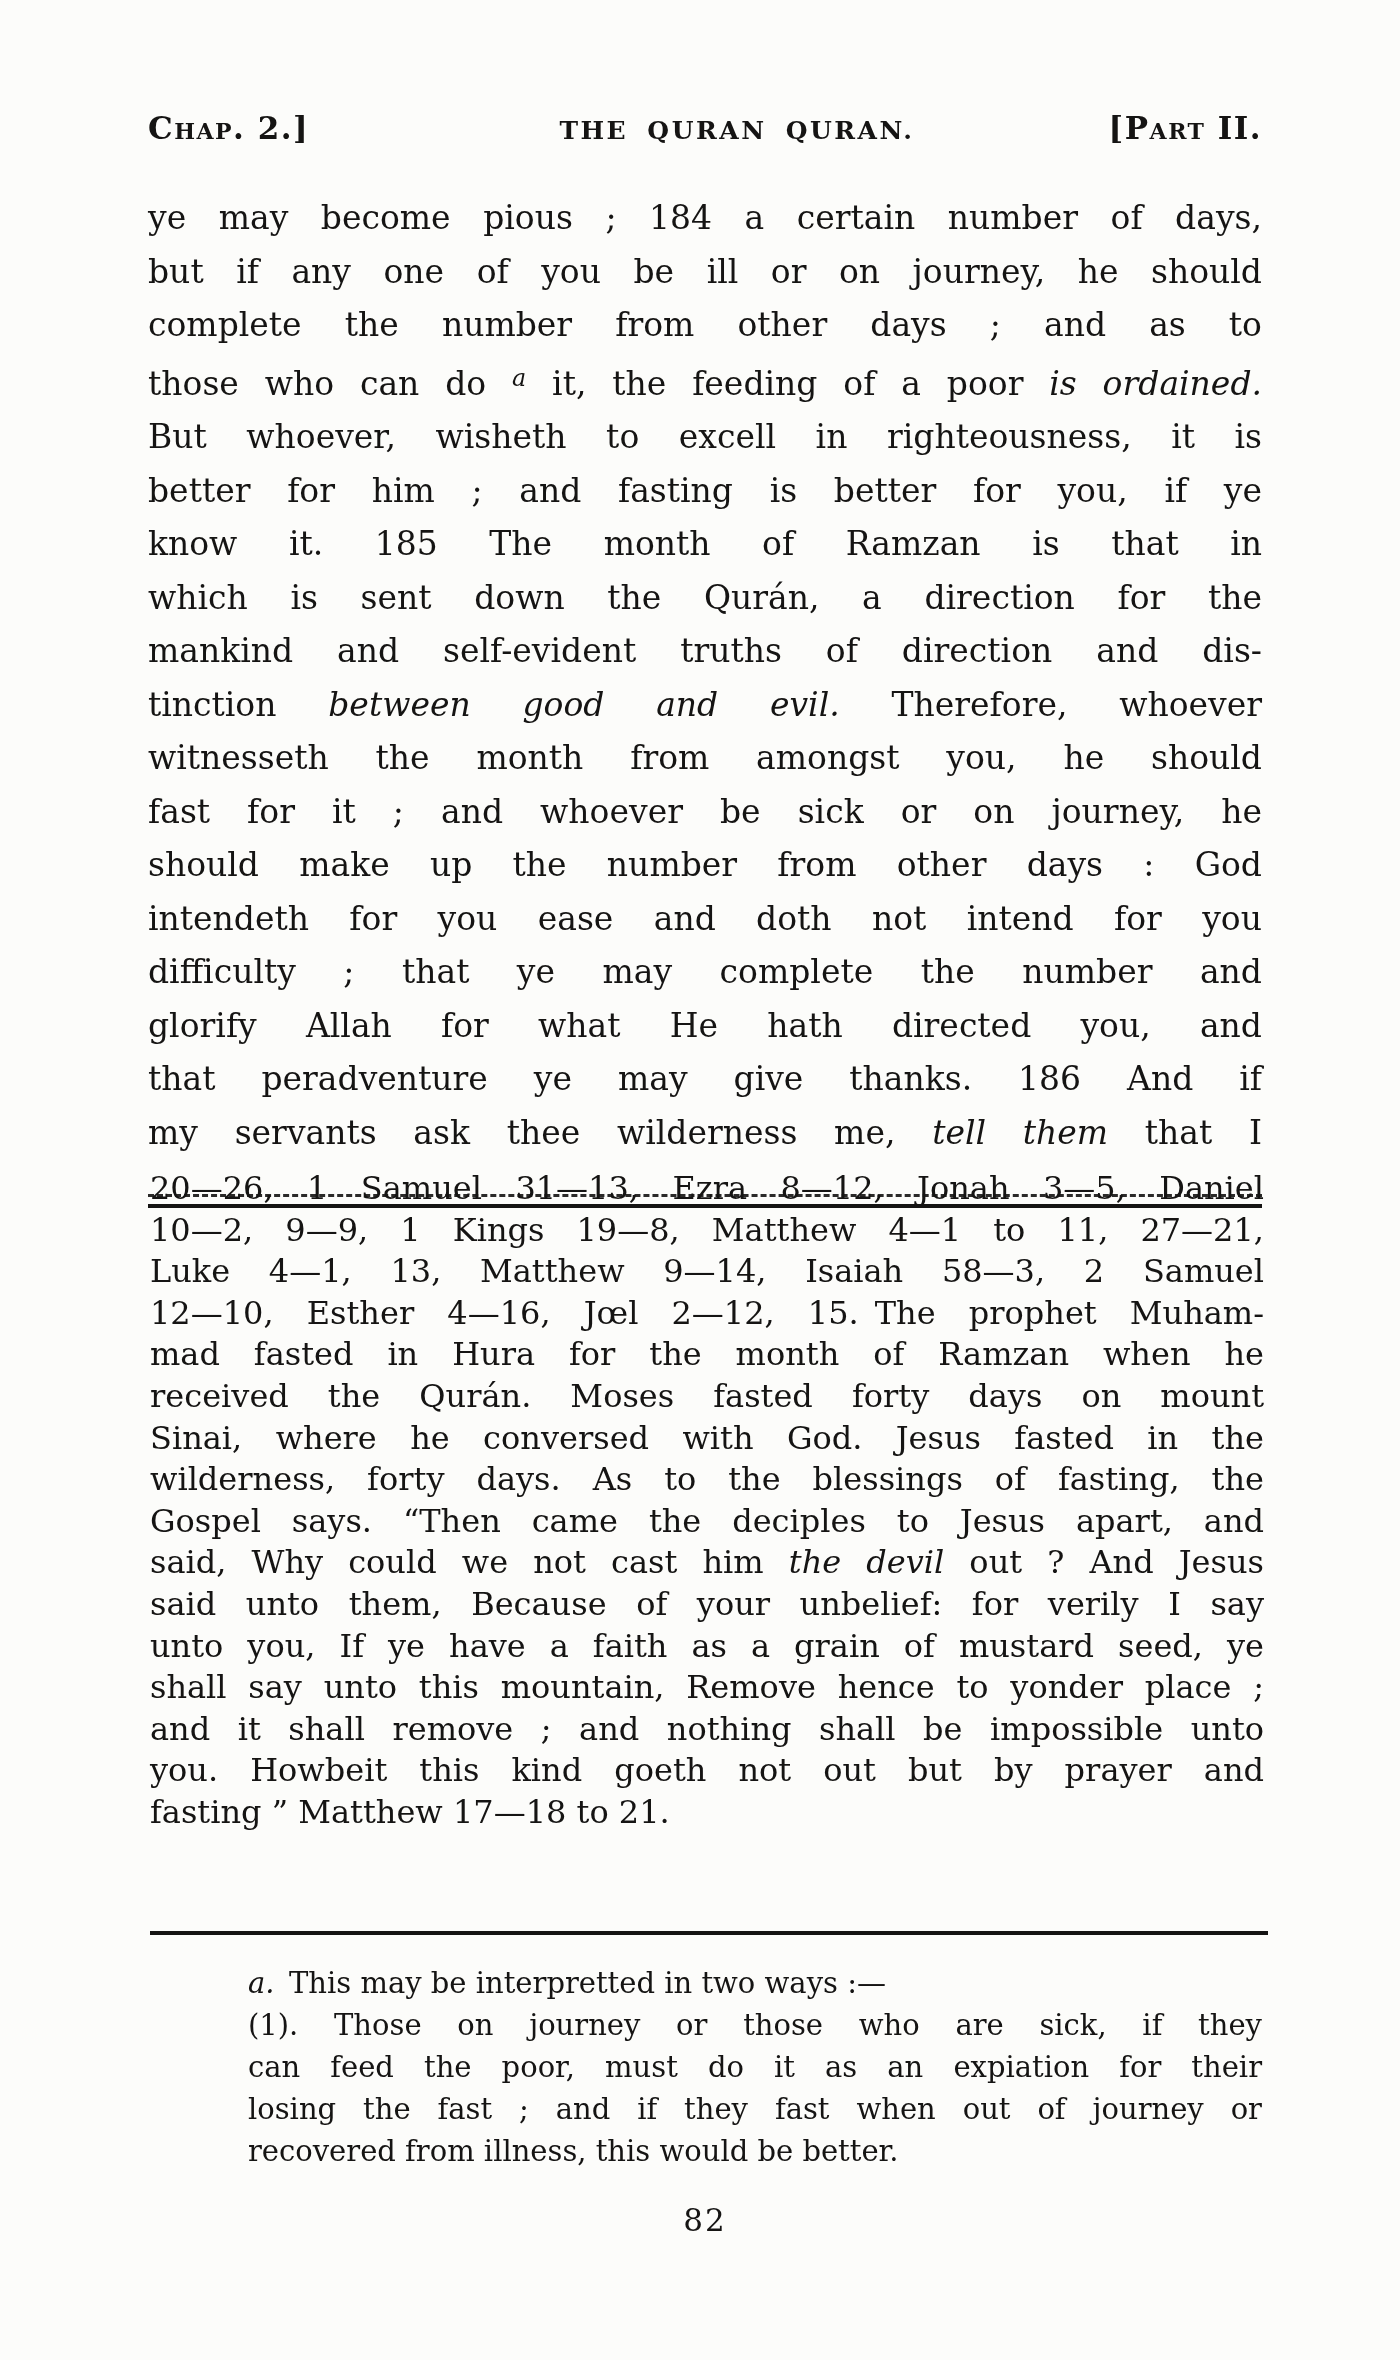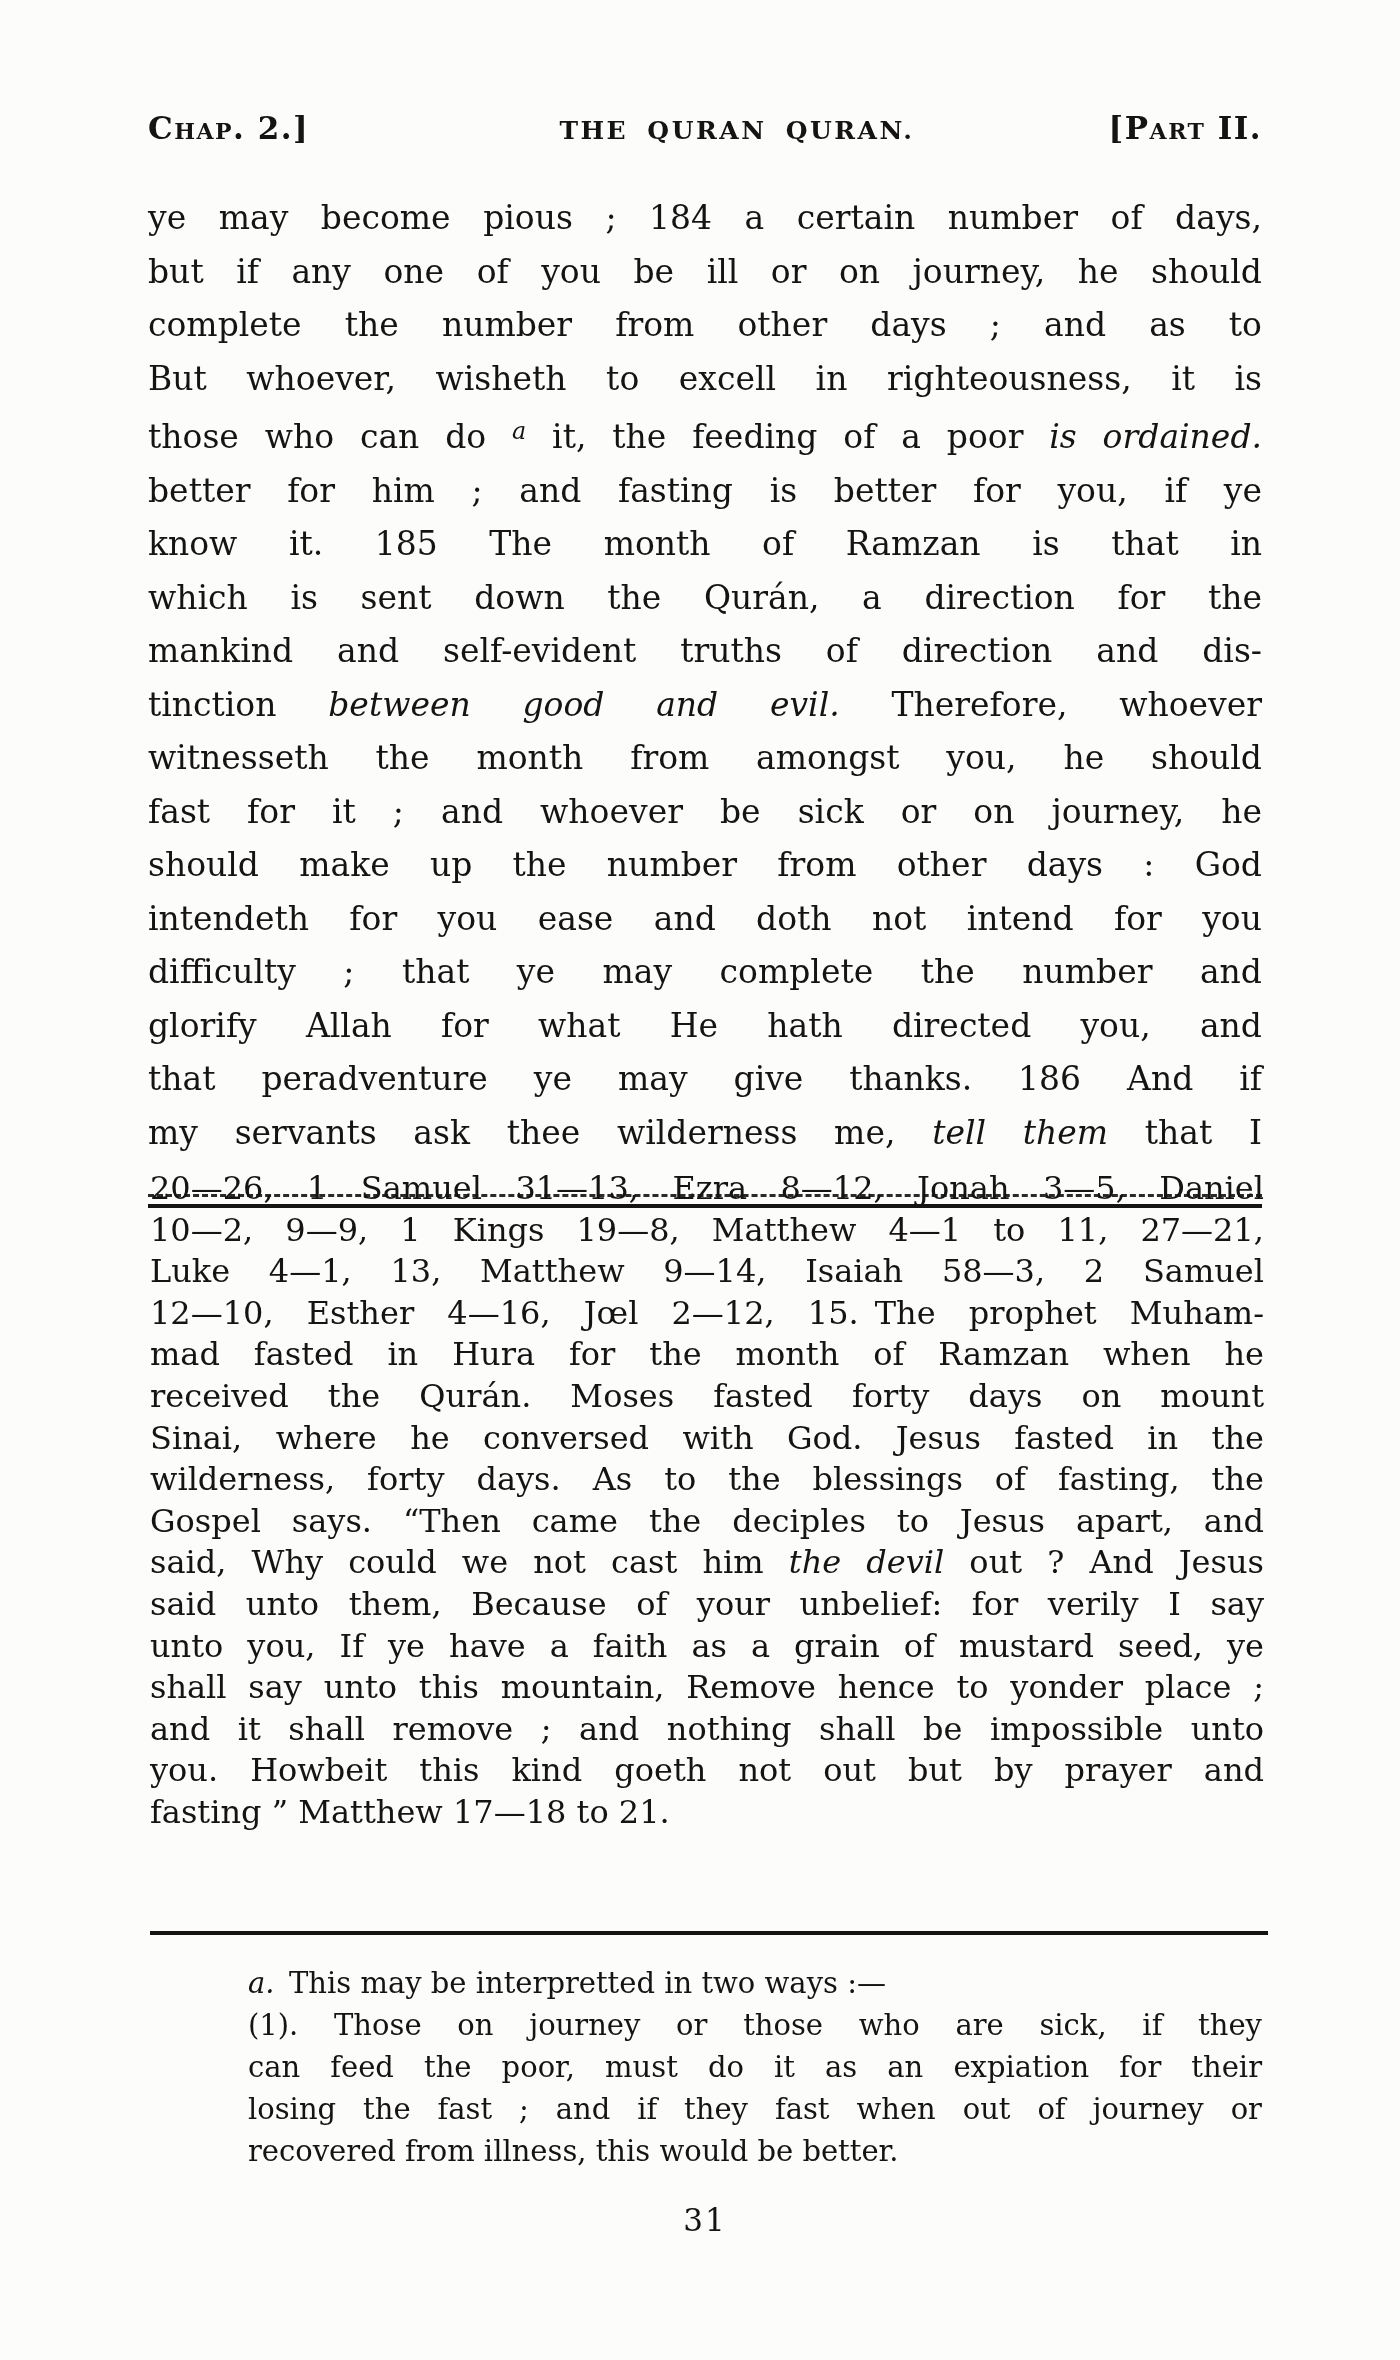--- a/index.html
+++ b/index.html
@@ -36,22 +36,22 @@
   <div class="header">
     <span class="head-side">Chap. 2.]</span>
     <span class="head-center">THE QURAN QURAN.</span>
     <span class="head-side">[Part II.</span>
   </div>
 
   <div class="main-text">
       <div class="line"><span>ye may become pious ; 184 a certain number of days,</span></div>
       <div class="line"><span>but if any one of you be ill or on journey, he should</span></div>
       <div class="line"><span>complete the number from other days ; and as to</span></div>
+      <div class="line"><span>those who can do </span><span class="i sup">a</span><span> it, the feeding of a poor </span><span class="i">is ordained.</span></div>
       <div class="line"><span>But whoever, wisheth to excell in righteousness, it is</span></div>
-      <div class="line"><span>those who can do </span><span class="i sup">a</span><span> it, the feeding of a poor </span><span class="i">is ordained.</span></div>
       <div class="line"><span>better for him ; and fasting is better for you, if ye</span></div>
       <div class="line"><span>know it. 185 The month of Ramzan is that in</span></div>
       <div class="line"><span>which is sent down the Qurán, a direction for the</span></div>
       <div class="line"><span>mankind and self-evident truths of direction and dis-</span></div>
       <div class="line"><span>tinction </span><span class="i">between good and evil.</span><span> Therefore, whoever</span></div>
       <div class="line"><span>witnesseth the month from amongst you, he should</span></div>
       <div class="line"><span>fast for it ; and whoever be sick or on journey, he</span></div>
       <div class="line"><span>should make up the number from other days : God</span></div>
       <div class="line"><span>intendeth for you ease and doth not intend for you</span></div>
       <div class="line"><span>difficulty ; that ye may complete the number and</span></div>
@@ -87,15 +87,15 @@
   <div class="rule2"></div>
 
   <div class="fn2">
       <div class="line no-just"><span class="i">a.</span><span> This may be interpretted in two ways :—</span></div>
       <div class="line"><span>(1). Those on journey or those who are sick, if they</span></div>
       <div class="line"><span>can feed the poor, must do it as an expiation for their</span></div>
       <div class="line"><span>losing the fast ; and if they fast when out of journey or</span></div>
       <div class="line no-just"><span>recovered from illness, this would be better.</span></div>
     </div>
 
-  <div class="pageno">31</div>
+  <div class="pageno">82</div>
 
 </div>
 
 </body></html>

